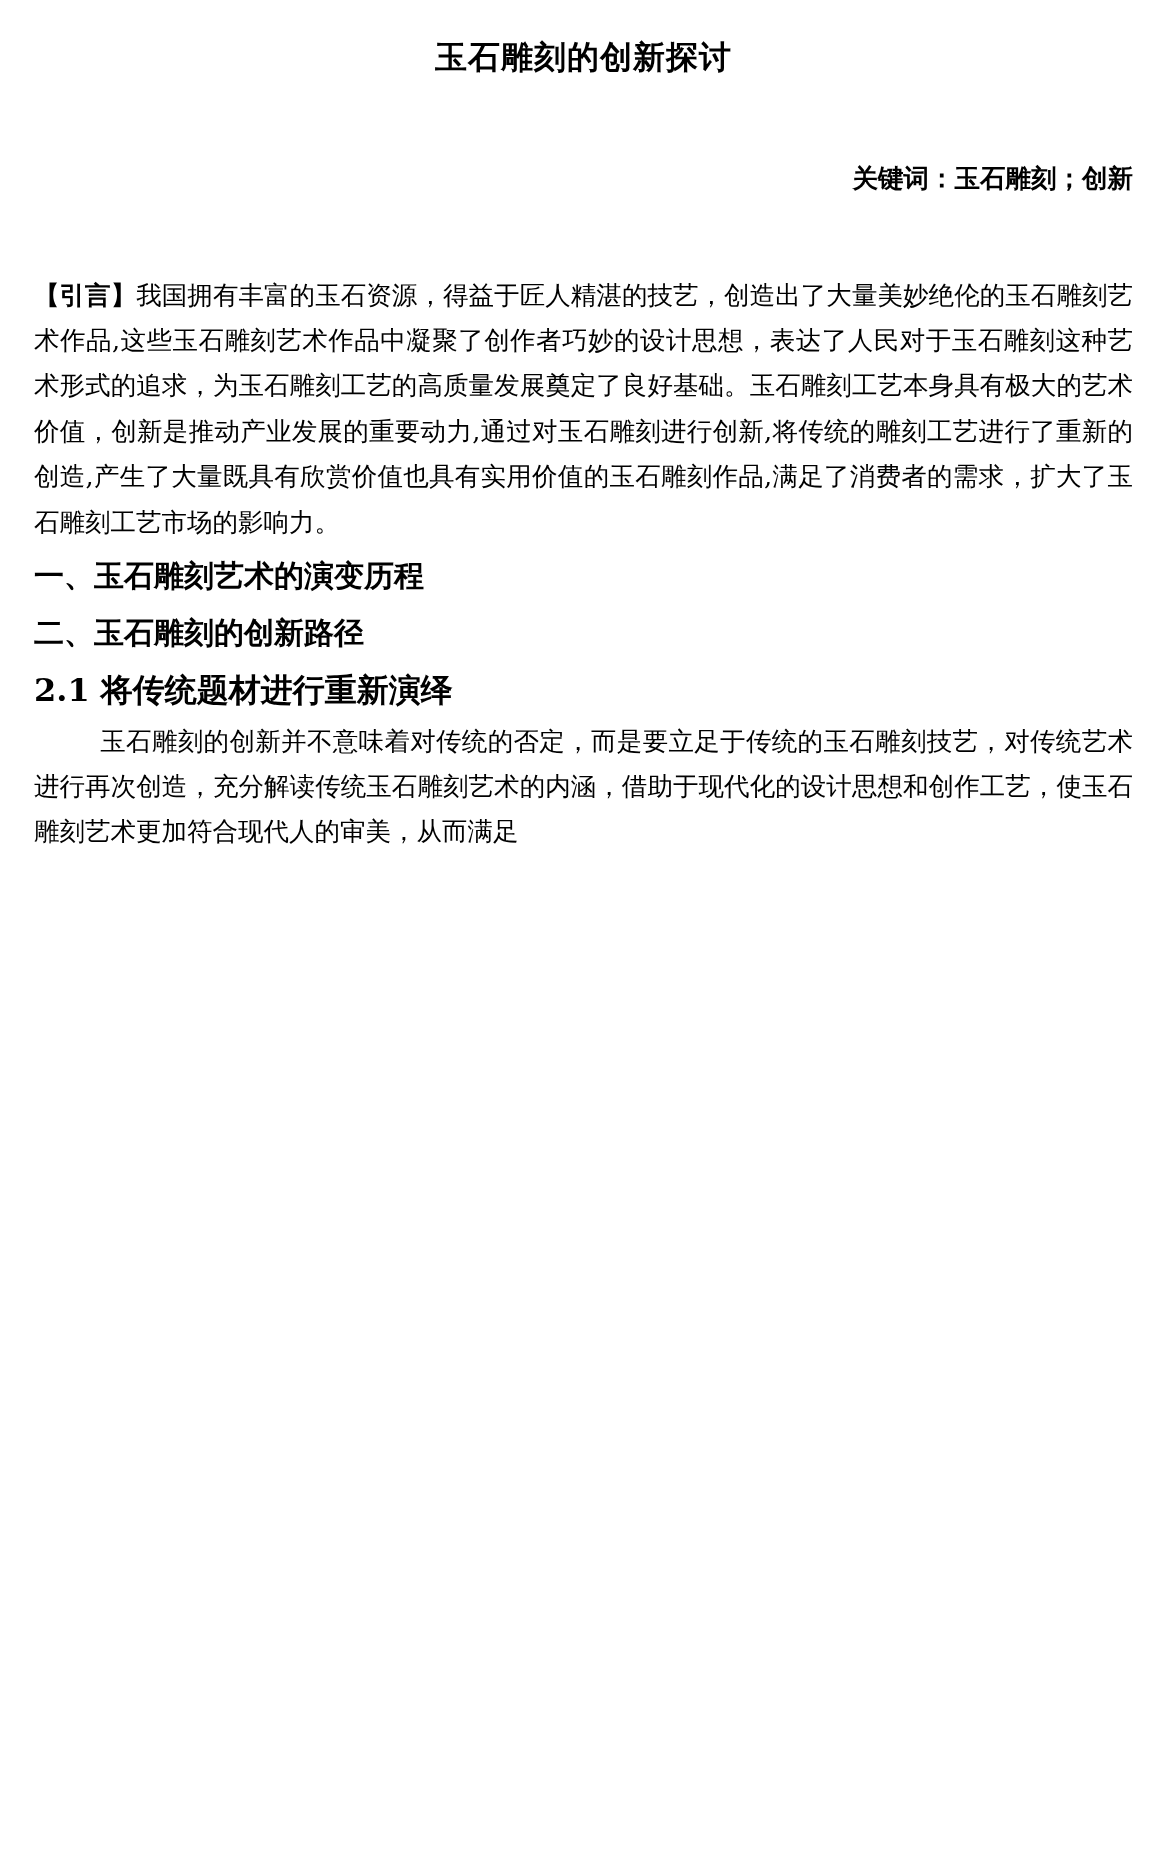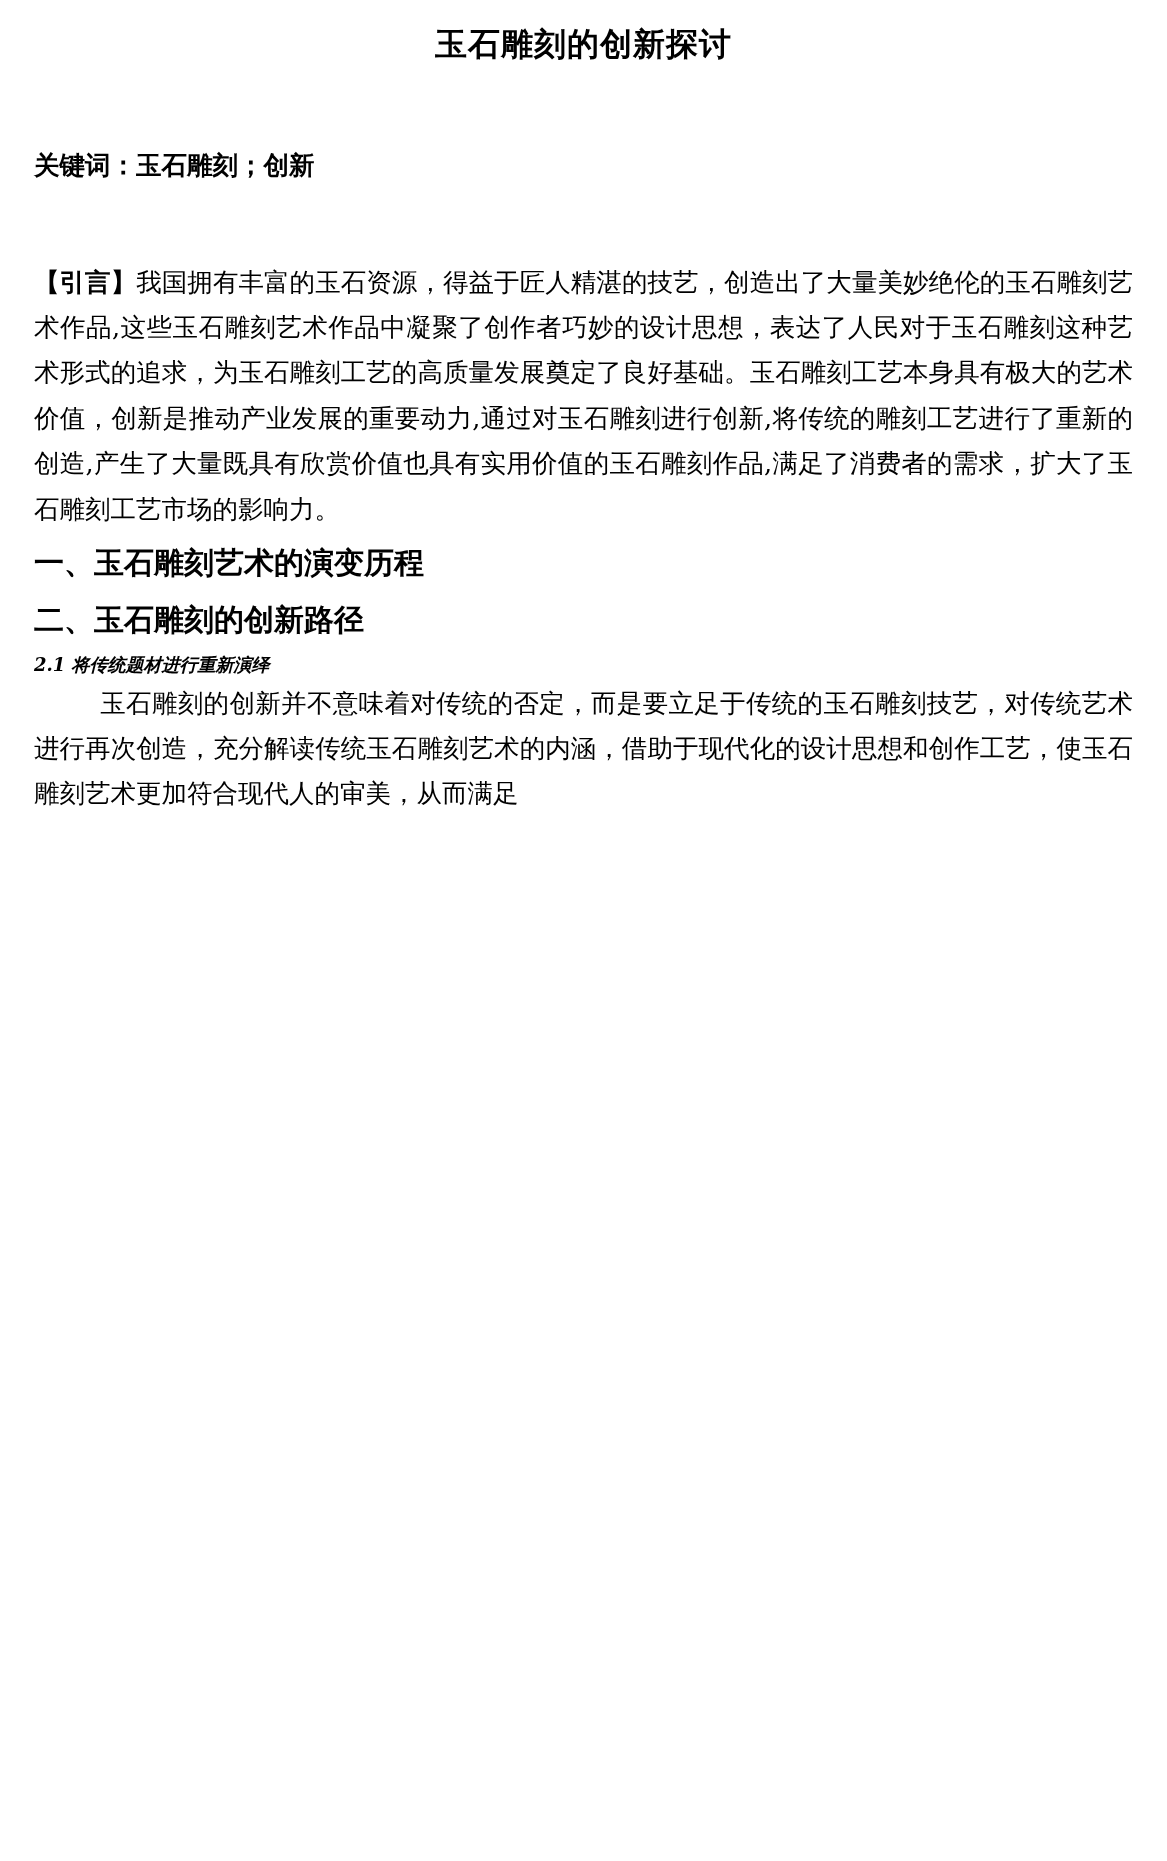--- a/index.html
+++ b/index.html
@@ -10,21 +10,21 @@
   body {
     width: 1167px;
     min-height: 1861px;
     font-family: "DejaVu Serif", "Liberation Serif", serif;
     color: #000000;
   }
   .page {
     width: 1167px;
     min-height: 1861px;
     box-sizing: border-box;
-    padding: 8px 34px 0 34px;
+    padding: 21px 34px 0 34px;
     background: #ffffff;
   }
   .doc-title {
     text-align: center;
     font-size: 32px;
     font-weight: bold;
     letter-spacing: 1px;
     margin: 14px 0 0 0;
     line-height: 1.4;
   }
@@ -43,38 +43,38 @@
   }
   .abstract .lead,
   .keywords .lead {
     font-weight: bold;
   }
   .keywords {
     font-weight: bold;
     margin-top: 2px;
     font-size: 25.5px;
     line-height: 1.78;
+    text-align: right;
   }
   .gap-block {
     height: 46px;
   }
   .intro .lead {
     font-weight: bold;
   }
   .heading {
     font-size: 30px;
     font-weight: bold;
     line-height: 1.78;
     margin: 4px 0 0 0;
   }
   .subheading {
-    font-size: 18px;
+    font-size: 32px;
     line-height: 1.78;
     margin: 2px 0 0 0;
-    font-style: italic;
   }
   .indent {
     text-indent: 2.6em;
   }
 </style>
 </head>
 <body>
 
 <div class="page">
 

